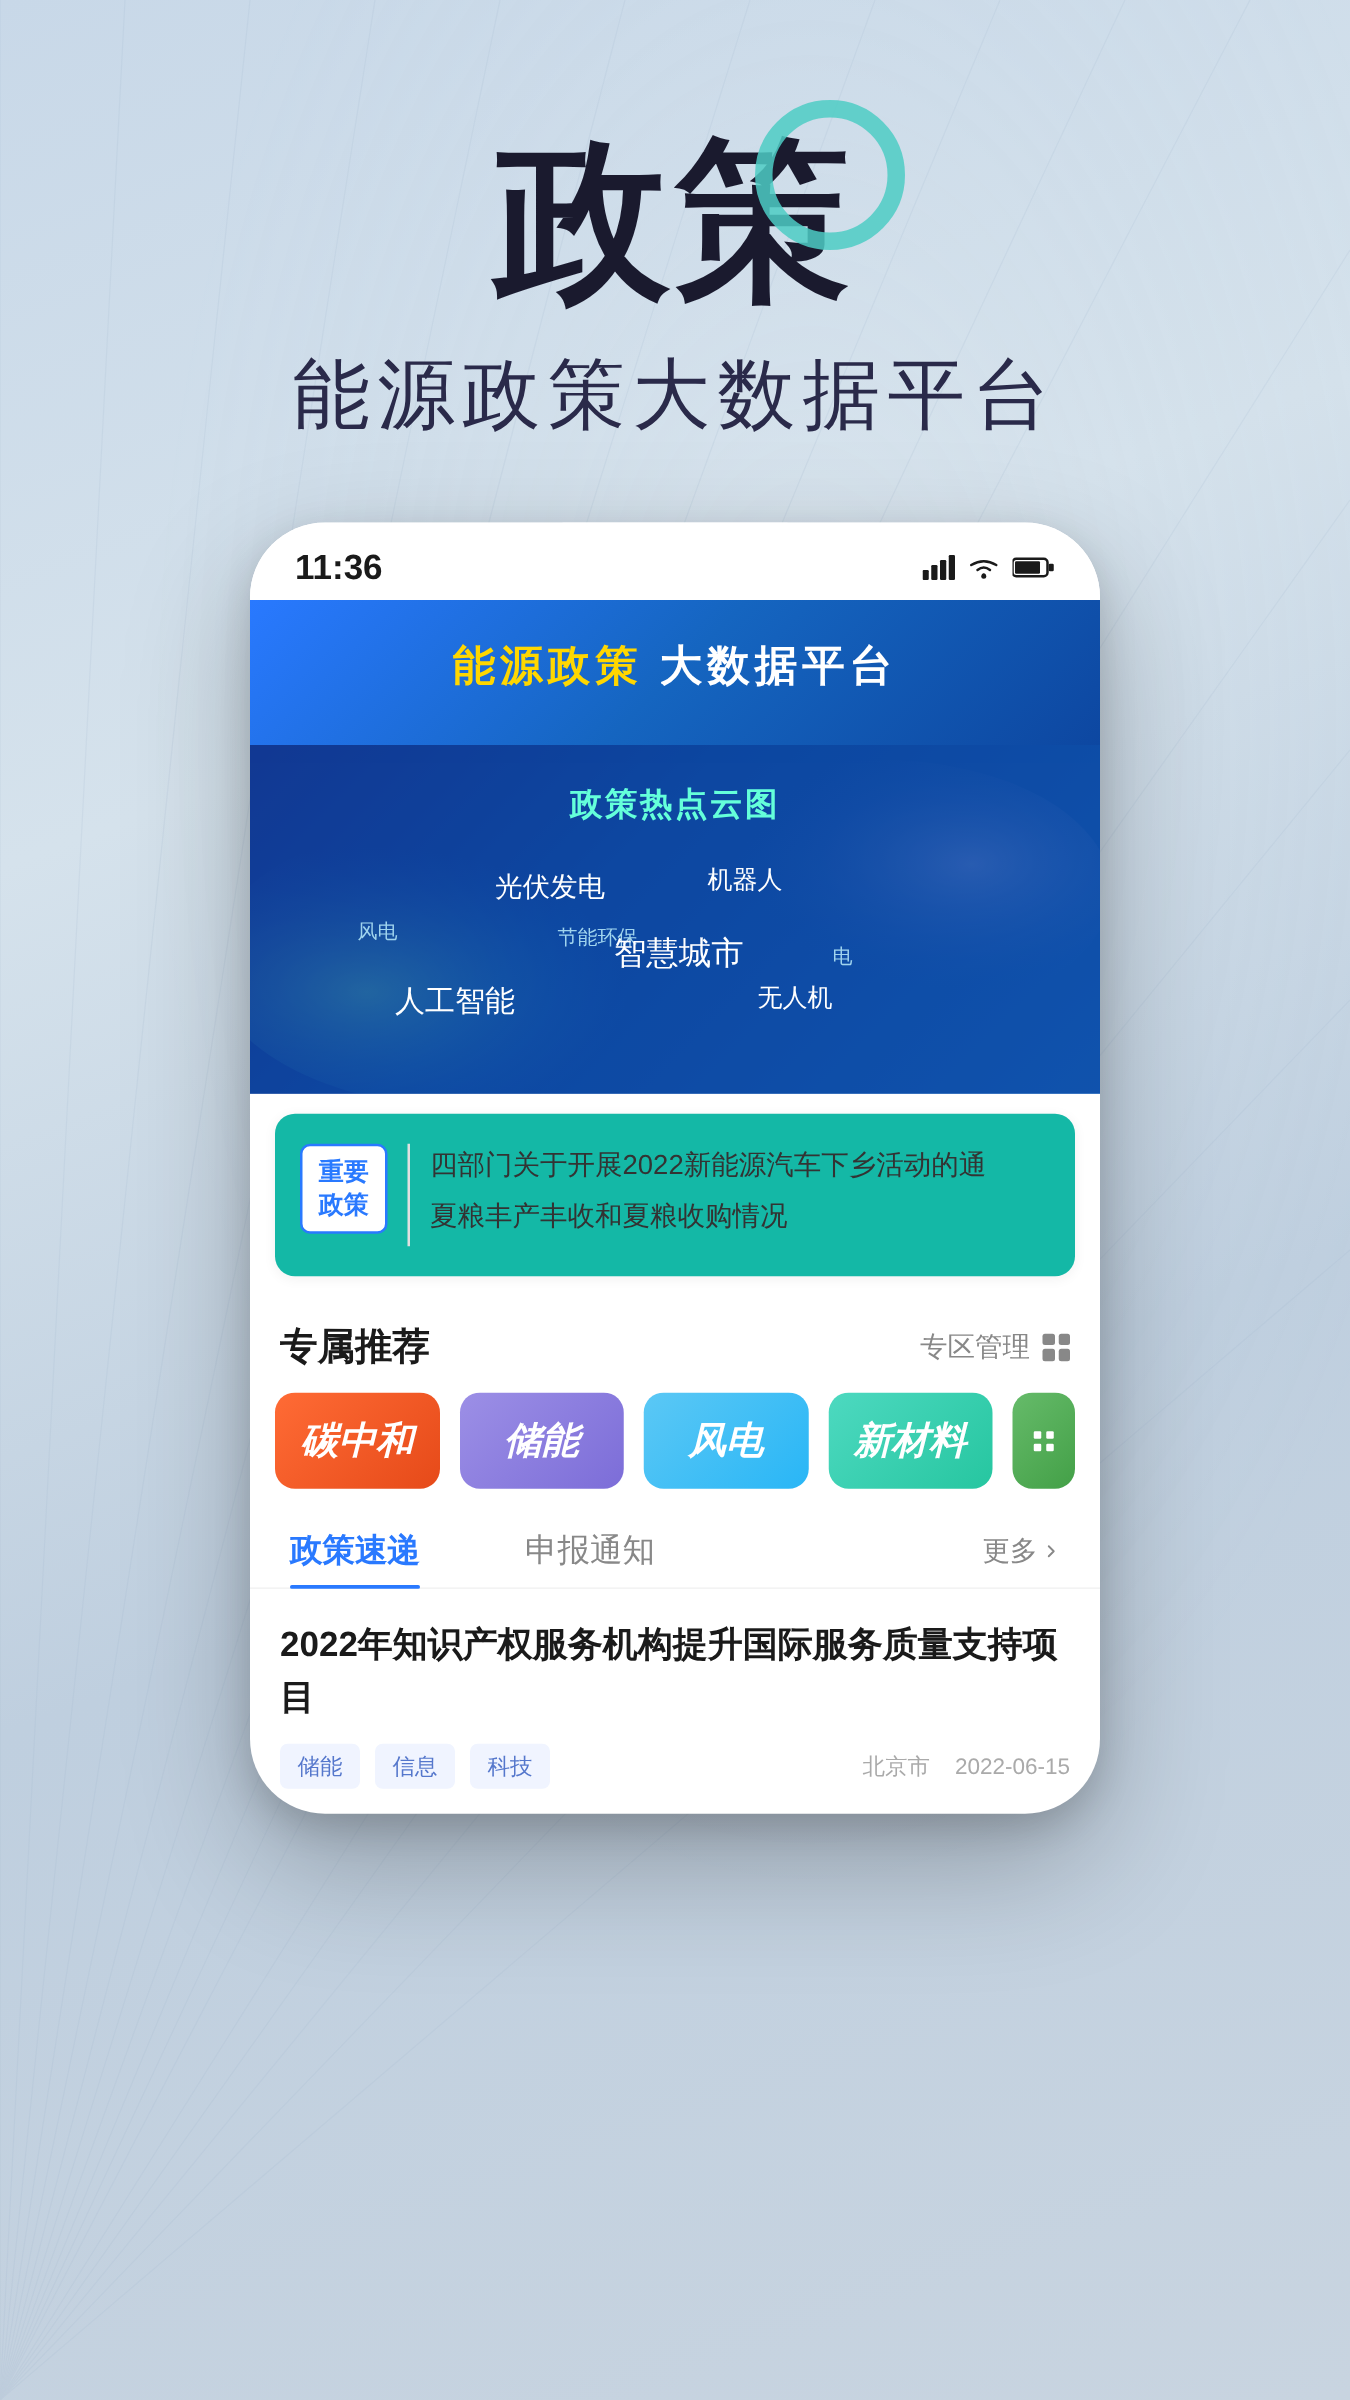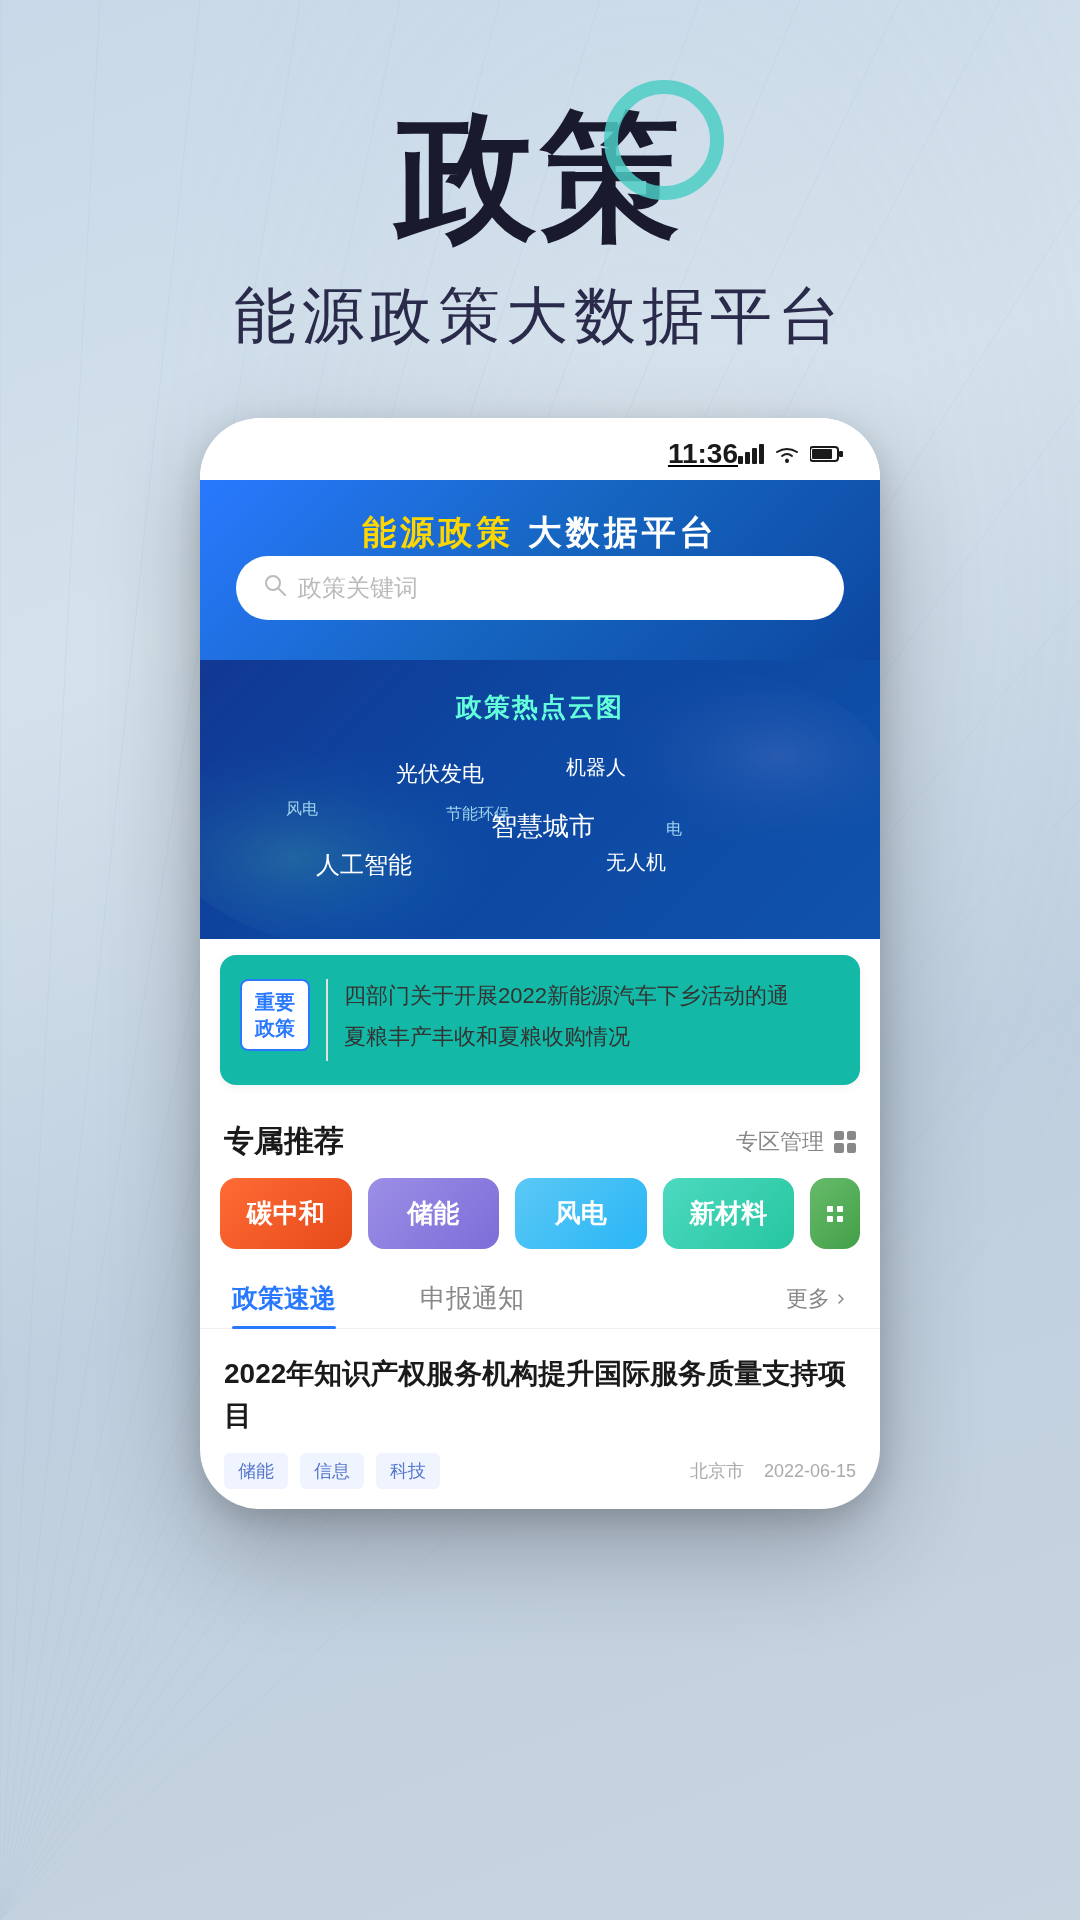--- a/index.html
+++ b/index.html
@@ -68,24 +68,23 @@
       overflow: hidden;
       box-shadow: 0 40px 100px rgba(0,0,0,0.25), 0 10px 30px rgba(0,0,0,0.15);
       position: relative;
     }
 
     
     .status-bar {
       background: white;
       padding: 20px 36px 10px;
       display: flex;
-      justify-content: flex-end;
-      align-items: center;
-      position: relative;
-      text-decoration: underline;
+      justify-content: space-between;
+      align-items: center;
+      position: relative;
     }
 
     .status-notch {
       position: absolute;
       top: 0;
       left: 50%;
       transform: translateX(-50%);
       width: 180px;
       height: 36px;
       background: white;
@@ -255,24 +254,25 @@
       padding: 0 20px 20px;
       display: flex;
       gap: 16px;
       overflow: hidden;
     }
 
     .category-tag {
       border-radius: 16px;
       padding: 18px 0;
       text-align: center;
-      font-size: 26px;
+      font-size: 30px;
       font-weight: 600;
       color: white;
       flex: 1;
+      font-style: italic;
     }
 
     .tag-carbon { background: linear-gradient(135deg, #ff6b35, #e64a19); }
     .tag-storage { background: linear-gradient(135deg, #9c8fe6, #7c6dd8); }
     .tag-wind { background: linear-gradient(135deg, #5bc8f5, #29b6f6); }
     .tag-material { background: linear-gradient(135deg, #4dd9c0, #26c6a0); }
     .tag-more { background: linear-gradient(135deg, #66bb6a, #43a047); width: 50px; flex: none; }
 
     
     .news-tabs {
@@ -426,29 +426,20 @@
           <rect x="2" y="4" width="20" height="10" rx="1" fill="#1a1a1a"></rect>
           <rect x="29" y="6" width="4" height="6" rx="1" fill="#1a1a1a"></rect>
         </svg>
       </div>
     </div>
 
     <div class="app-header">
       <div class="app-title">
         <span class="yellow-text">能源政策</span>
         <span>大数据平台</span>
-      </div>
-      <div class="search-bar">
-        <div class="search-icon-wrap">
-          <svg width="22" height="22" viewBox="0 0 22 22">
-            <circle cx="9" cy="9" r="7" stroke="#bbb" stroke-width="2" fill="none"></circle>
-            <line x1="14" y1="14" x2="21" y2="21" stroke="#bbb" stroke-width="2" stroke-linecap="round"></line>
-          </svg>
-        </div>
-        <span class="search-placeholder">政策关键词</span>
       </div>
     </div>
 
     <div class="hot-cloud">
 
       <svg style="position:absolute;top:0;left:0;width:100%;height:100%;opacity:0.6" viewBox="0 0 680 240" preserveAspectRatio="xMidYMid slice">
         <defs>
           <radialGradient id="shine1" cx="30%" cy="60%">
             <stop offset="0%" stop-color="#4db6ac" stop-opacity="0.5"></stop>
             <stop offset="100%" stop-color="#1565c0" stop-opacity="0"></stop>

